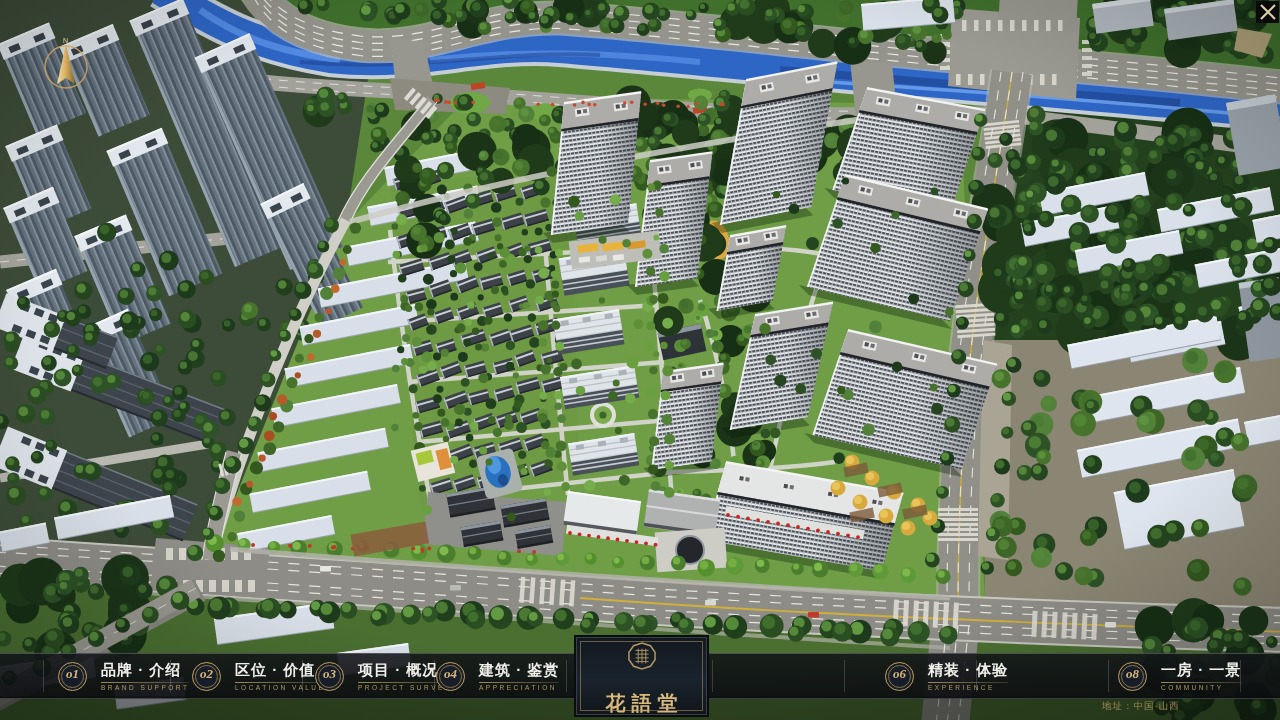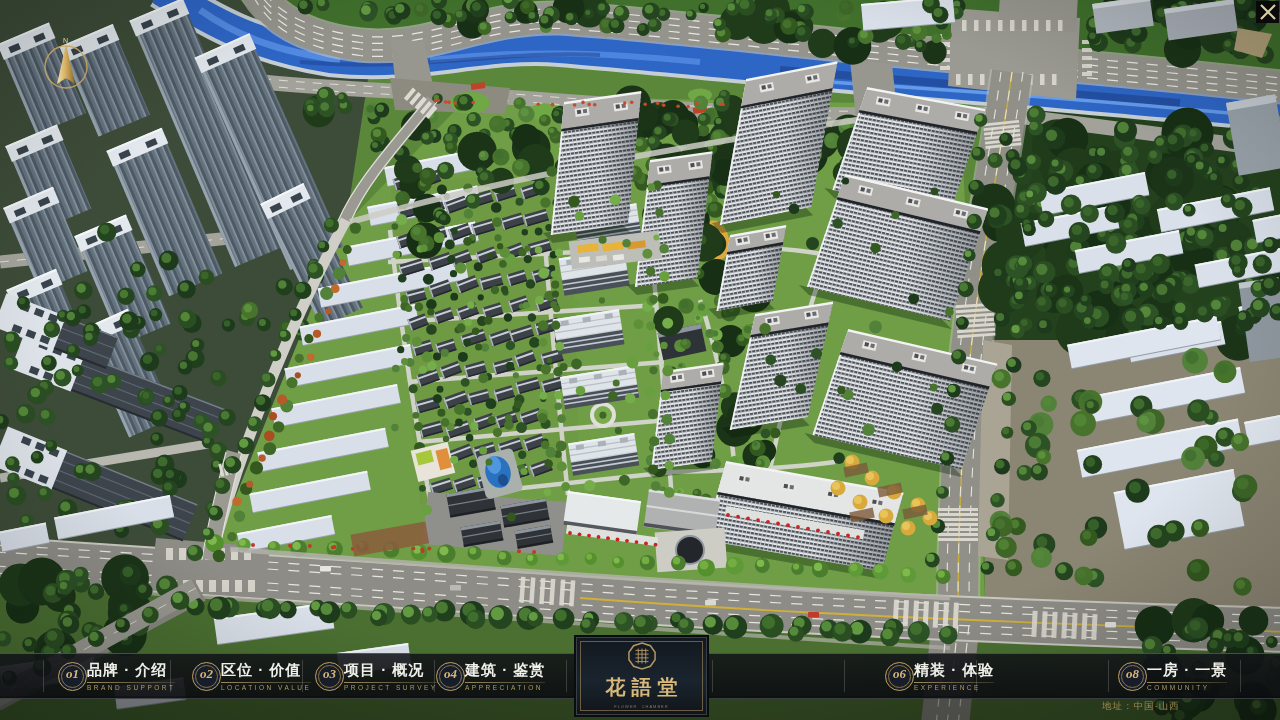--- a/index.html
+++ b/index.html
@@ -4,30 +4,30 @@
 #stage{position:relative;width:1280px;height:720px;overflow:hidden;font-family:"Liberation Sans",sans-serif;}
 #stage svg.scene{position:absolute;left:0;top:0;}
 .bar{position:absolute;left:0;top:653px;width:1280px;height:44px;
  background:linear-gradient(180deg,rgba(18,20,24,0.88),rgba(10,12,15,0.92));
  border-top:1px solid rgba(190,190,190,0.35);border-bottom:1px solid rgba(150,150,150,0.3);}
 .item{position:absolute;top:0;height:44px;display:flex;align-items:center;}
 .badge{width:27px;height:27px;border-radius:50%;border:1.5px solid #c5a05e;background:#171e29;
  display:flex;align-items:center;justify-content:center;}
 .badge-in{width:21px;height:21px;border-radius:50%;border:1px solid #8a7443;display:flex;align-items:flex-start;justify-content:center;}
 .num{font-family:"Liberation Serif",serif;font-style:italic;font-weight:bold;font-size:13px;color:#d8b878;}
-.txt{margin-left:0;}
+.txt{margin-left:14px;}
 .cn{font-size:15px;font-weight:bold;color:#f0f0ea;letter-spacing:1px;white-space:nowrap;}
 .ul{height:1px;background:linear-gradient(90deg,#9a8a5c,rgba(154,138,92,0.25));margin-top:2px;}
 .en{font-size:6.5px;color:#b09a62;letter-spacing:2.5px;margin-top:1.5px;white-space:nowrap;}
 .sep{position:absolute;top:6px;height:32px;width:1px;background:rgba(200,200,200,0.22);}
 .logo{position:absolute;left:576px;top:637px;width:129px;height:76px;background:linear-gradient(180deg,#12181f,#1a242e 55%,#10151a);
  border:1px solid #3a3f45;box-shadow:0 0 0 2px #0a0d10;text-align:center;}
 .logo-border{position:absolute;left:3px;top:3px;right:3px;bottom:3px;border:1px solid rgba(180,150,99,0.55);}
 .seal{margin-top:4px;}
-.logo-cn{font-family:"Liberation Serif",serif;font-weight:bold;font-size:20px;color:#d8b97a;letter-spacing:6px;margin-top:0px;margin-left:6px;}
+.logo-cn{font-family:"Liberation Serif",serif;font-weight:bold;font-size:20px;color:#d8b97a;letter-spacing:6px;margin-top:16px;margin-left:6px;}
 .logo-en{font-size:4px;color:#8a7a55;letter-spacing:1px;margin-top:3px;}
 .addr{position:absolute;left:1102px;top:700px;font-size:9.5px;color:#a08852;letter-spacing:1px;text-align:center;}
 .close{position:absolute;left:1256px;top:1px;width:23px;height:22px;background:#0a0a0a;display:flex;align-items:center;justify-content:center;}
 .compass{position:absolute;left:38px;top:34px;}
 </style></head>
 <body>
 <div id="stage">
 <svg class="scene" width="1280" height="720" viewBox="0 0 1280 720">
 <defs>
 <pattern id="city" width="8" height="8" patternUnits="userSpaceOnUse">

